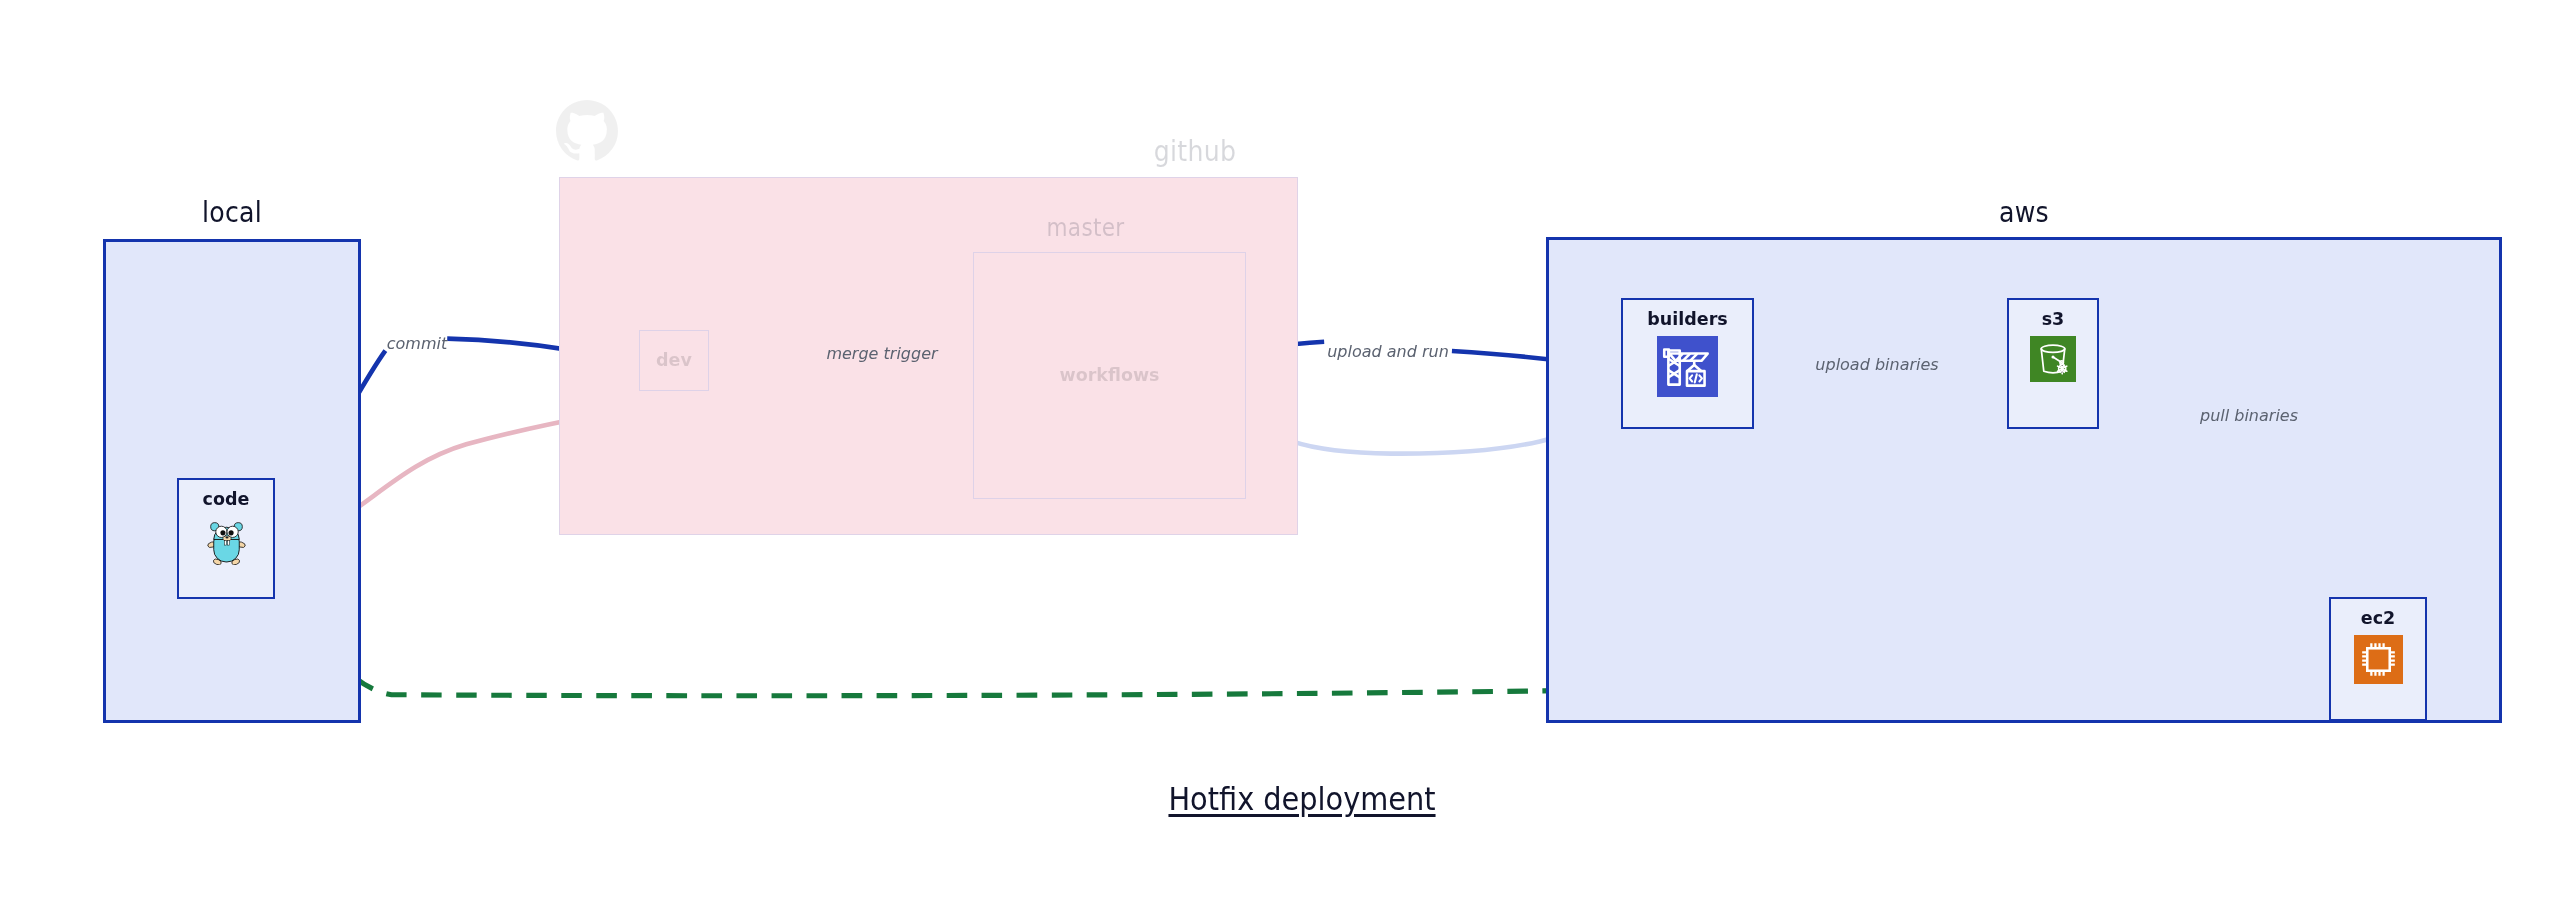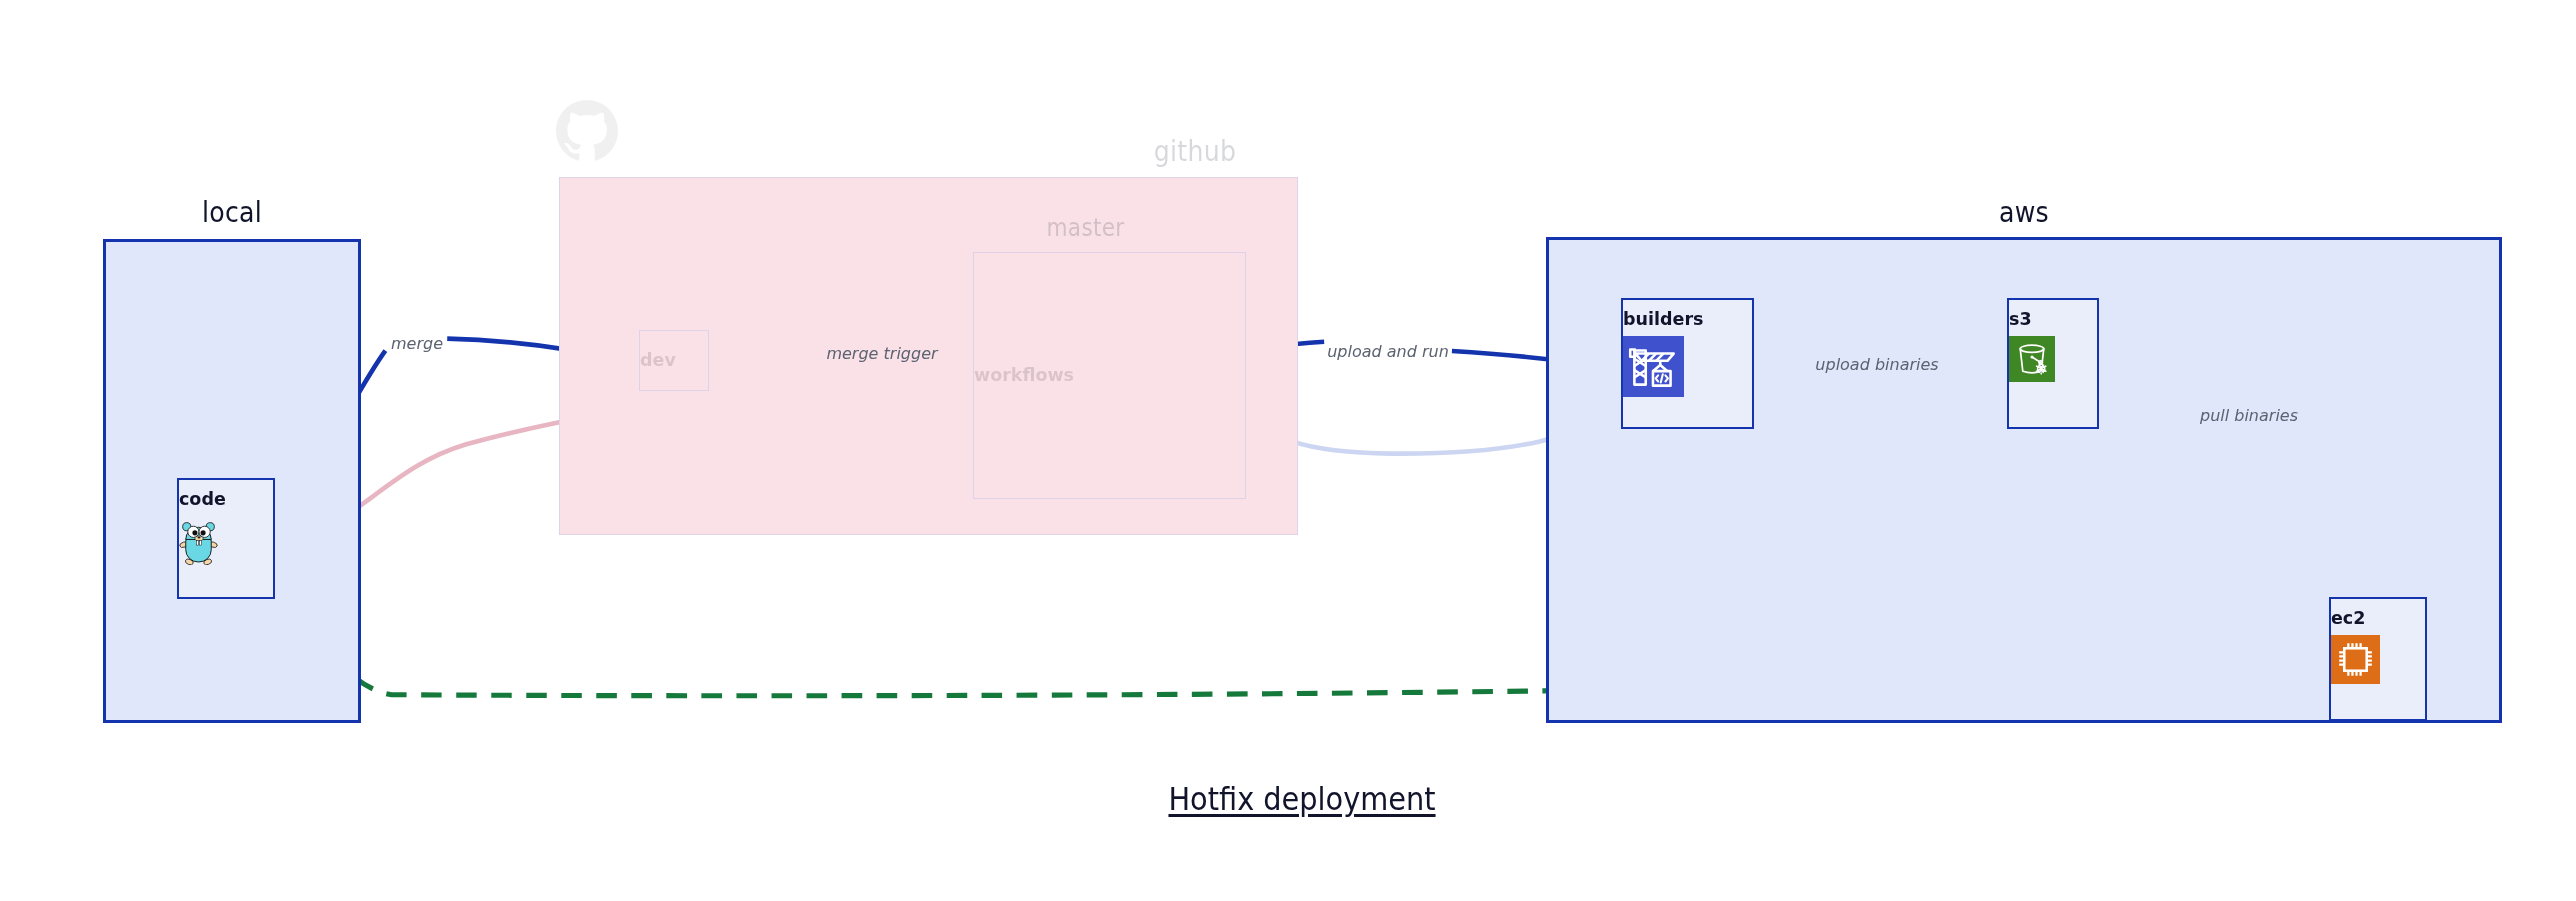--- a/index.html
+++ b/index.html
@@ -19,21 +19,21 @@
   .group-title{
     position:absolute;text-align:center;white-space:nowrap;
     font-family:"DejaVu Sans Condensed","DejaVu Sans","Liberation Sans",sans-serif;
     font-stretch:condensed;
     font-size:28px;color:#11142b;letter-spacing:0.3px;
   }
   .group-title.faded{color:#11142b;opacity:.16;}
 
   
   .node{position:absolute;box-sizing:border-box;background:#eaeefb;border:2.6px solid #1434ad;
-        display:flex;flex-direction:column;align-items:flex-start;}
+        display:flex;flex-direction:column;align-items:center;}
   .node-label{
     font-family:"DejaVu Sans","Liberation Sans",sans-serif;
     font-weight:bold;font-size:17.5px;color:#11142b;
     margin-top:11.3px;line-height:1;white-space:nowrap;
   }
   .node-icon{margin-top:7.2px;line-height:0;}
   .node.faded{background:transparent;border:1.5px solid #ded2e8;}
   .node.faded .node-label{color:#000;opacity:.12;}
 
   
@@ -227,21 +227,21 @@
         <g stroke="#fff" stroke-width="4.4" stroke-linecap="butt">
           <path d="M34 26 L34 16 M42 26 L42 16 M50 26 L50 16 M58 26 L58 16"></path>
           <path d="M34 70 L34 80 M42 70 L42 80 M50 70 L50 80 M58 70 L58 80"></path>
           <path d="M26 34 L16 34 M26 42 L16 42 M26 50 L16 50 M26 58 L16 58"></path>
           <path d="M70 34 L80 34 M70 42 L80 42 M70 50 L80 50 M70 58 L80 58"></path>
         </g>
       </svg>
     </span>
   </div>
 
-  <div class="edge-label" style="left:417px;top:343px;">merge</div>
+  <div class="edge-label" style="left:417px;top:343px;">commit</div>
   <div class="edge-label" style="left:882px;top:353px;">merge trigger</div>
   <div class="edge-label" style="left:1388px;top:351px;">upload and run</div>
   <div class="edge-label" style="left:1877px;top:364px;">upload binaries</div>
   <div class="edge-label" style="left:2249px;top:415px;">pull binaries</div>
 
   <div class="caption" style="left:1302px;top:752px;">Hotfix deployment</div>
 
 </div>
 
 

